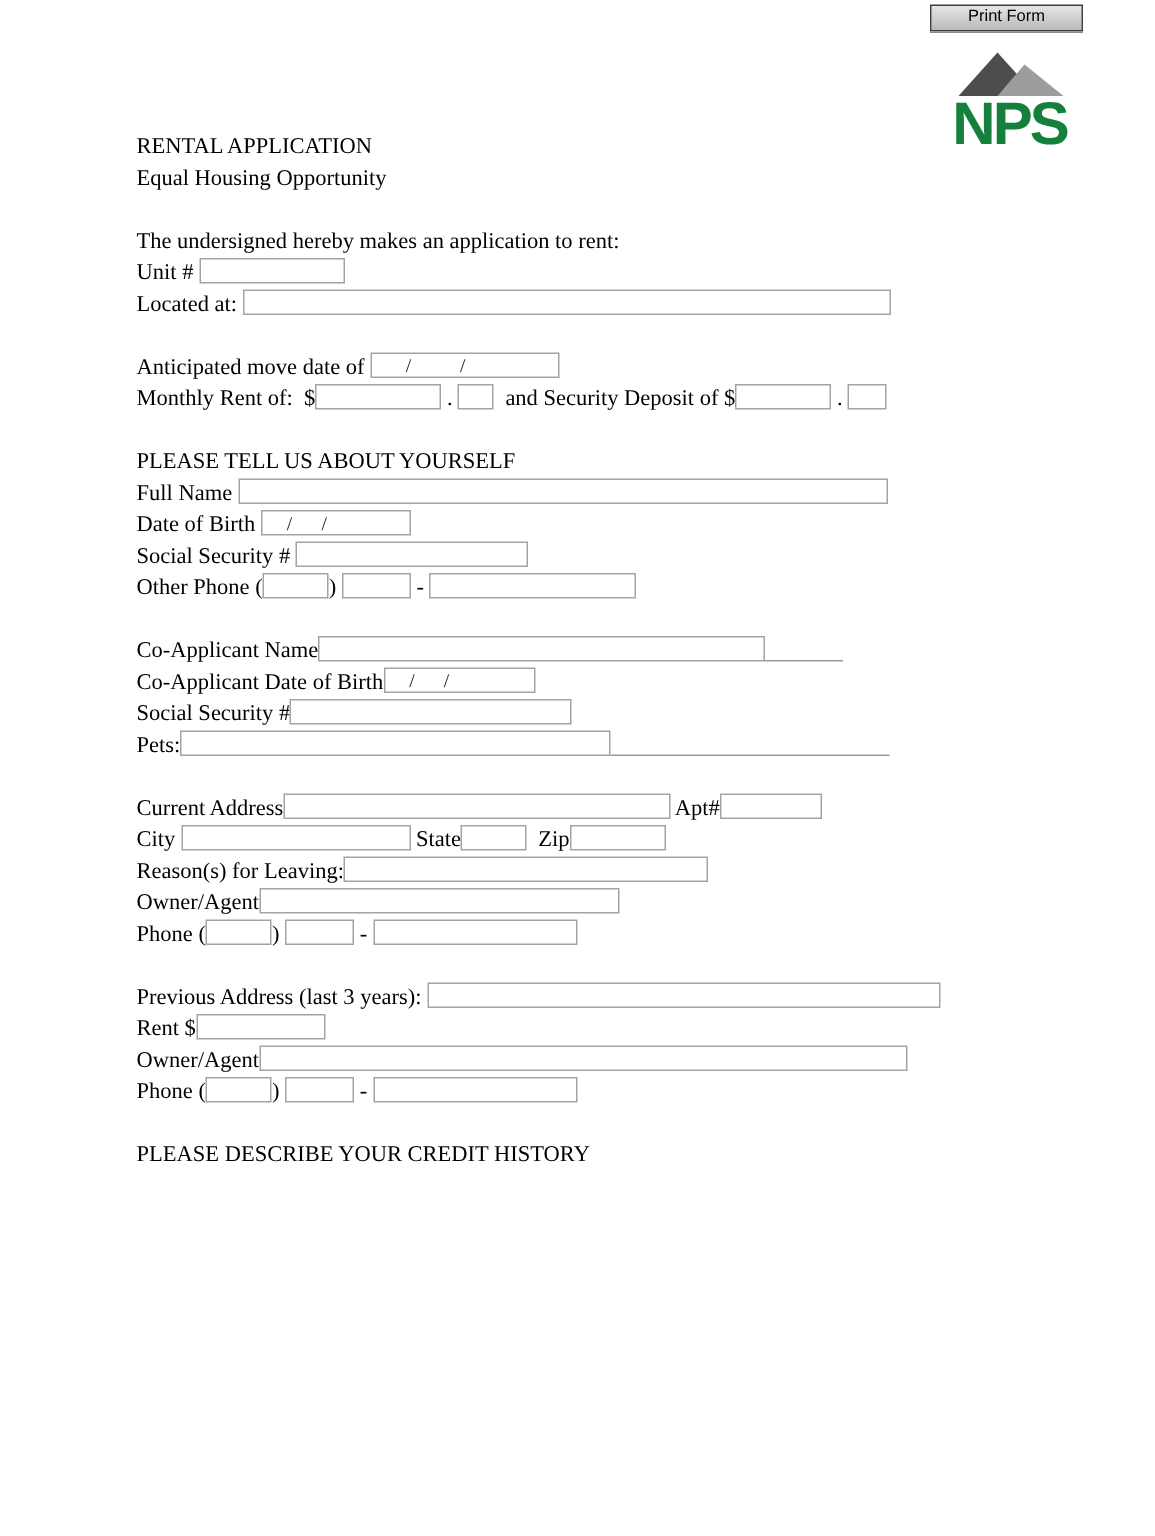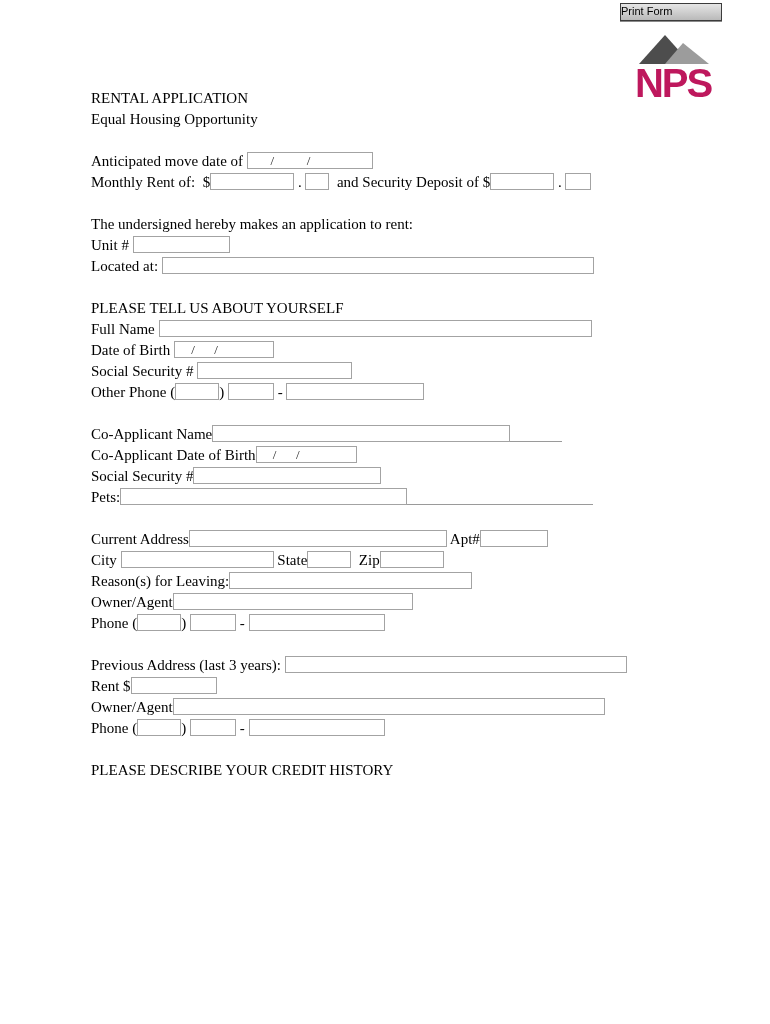--- a/index.html
+++ b/index.html
@@ -4,27 +4,27 @@
 <style>
   html,body{margin:0;padding:0;background:#ffffff;}
   .page{position:relative;width:770px;height:1024px;background:#ffffff;overflow:hidden;
         font-family:"Liberation Serif", serif;font-size:15px;color:#000;}
 
   
   .print-btn{position:absolute;left:620px;top:3px;width:102px;height:18px;
         background:linear-gradient(#e6e6e6,#b9b9b9);
         border:1px solid #3c3c3c;box-sizing:border-box;
         font-family:"Liberation Sans", sans-serif;font-size:11px;line-height:15px;
-        color:#000;cursor:pointer;box-shadow:0 1px 0 #8a8a8a;}
+        text-align:center;color:#000;cursor:pointer;box-shadow:0 1px 0 #8a8a8a;}
 
   
   .logo{position:absolute;left:630px;top:30px;width:86px;text-align:center;}
   .logo svg{display:block;margin:0 auto;}
   .logo-text{font-family:"Liberation Sans", sans-serif;font-weight:bold;
-        font-size:40px;line-height:34px;letter-spacing:-2px;color:#be185d;}
+        font-size:40px;line-height:34px;letter-spacing:-2px;color:#15803d;}
 
   
   .content{position:absolute;left:91px;top:88px;width:640px;}
   .section{margin:0 0 21px 0;}
   .line{height:21px;line-height:21px;white-space:pre;}
   .line.bold{font-weight:normal;}
   .lbl{white-space:pre;}
   .field{display:inline-block;box-sizing:border-box;height:17px;
         border:1px solid #a3a3a3;background:#ffffff;vertical-align:-3px;
         white-space:pre;font-size:13px;line-height:15px;color:#222;overflow:hidden;}
@@ -45,27 +45,27 @@
     </svg>
     <div class="logo-text">NPS</div>
   </div>
 
   <div class="content">
       <div class="section">
         <div class="line bold"><span class="lbl">RENTAL APPLICATION</span></div>
         <div class="line"><span class="lbl">Equal Housing Opportunity</span></div>
       </div>
       <div class="section">
-        <div class="line"><span class="lbl">Anticipated move date of </span><span class="field" style="width: 126px;">       /          /</span></div>
-        <div class="line"><span class="lbl">Monthly Rent of:  $</span><span class="field" style="width: 84px;"></span><span class="lbl"> . </span><span class="field" style="width: 24px;"></span><span class="lbl">  and Security Deposit of $</span><span class="field" style="width: 64px;"></span><span class="lbl"> . </span><span class="field" style="width: 26px;"></span></div>
-      </div>
-      <div class="section">
         <div class="line"><span class="lbl">The undersigned hereby makes an application to rent:</span></div>
         <div class="line"><span class="lbl">Unit # </span><span class="field" style="width: 97px;"></span></div>
         <div class="line"><span class="lbl">Located at: </span><span class="field" style="width: 432px;"></span></div>
+      </div>
+      <div class="section">
+        <div class="line"><span class="lbl">Anticipated move date of </span><span class="field" style="width: 126px;">       /          /</span></div>
+        <div class="line"><span class="lbl">Monthly Rent of:  $</span><span class="field" style="width: 84px;"></span><span class="lbl"> . </span><span class="field" style="width: 24px;"></span><span class="lbl">  and Security Deposit of $</span><span class="field" style="width: 64px;"></span><span class="lbl"> . </span><span class="field" style="width: 26px;"></span></div>
       </div>
       <div class="section">
         <div class="line bold"><span class="lbl">PLEASE TELL US ABOUT YOURSELF</span></div>
         <div class="line"><span class="lbl">Full Name </span><span class="field" style="width: 433px;"></span></div>
         <div class="line"><span class="lbl">Date of Birth </span><span class="field" style="width: 100px;">     /      /</span></div>
         <div class="line"><span class="lbl">Social Security # </span><span class="field" style="width: 155px;"></span></div>
         <div class="line"><span class="lbl">Other Phone (</span><span class="field" style="width: 44px;"></span><span class="lbl">) </span><span class="field" style="width: 46px;"></span><span class="lbl"> - </span><span class="field" style="width: 138px;"></span></div>
       </div>
       <div class="section">
         <div class="line"><span class="lbl">Co-Applicant Name</span><span class="field" style="width: 298px;"></span><span class="tail" style="width: 52px;"></span></div>

